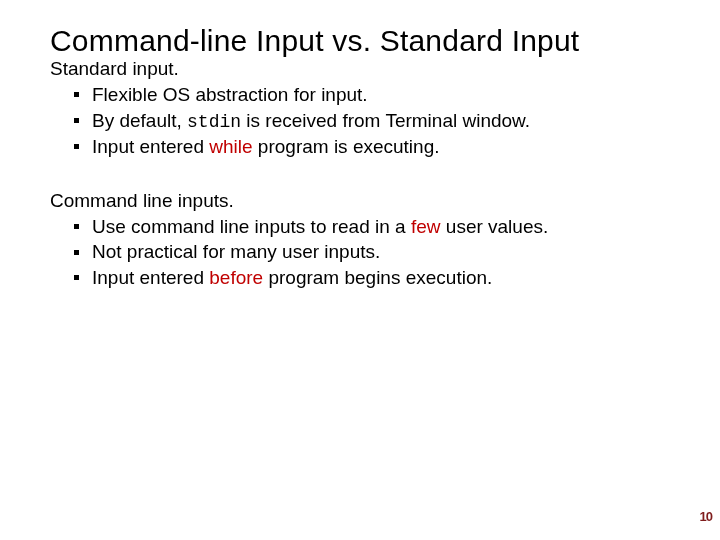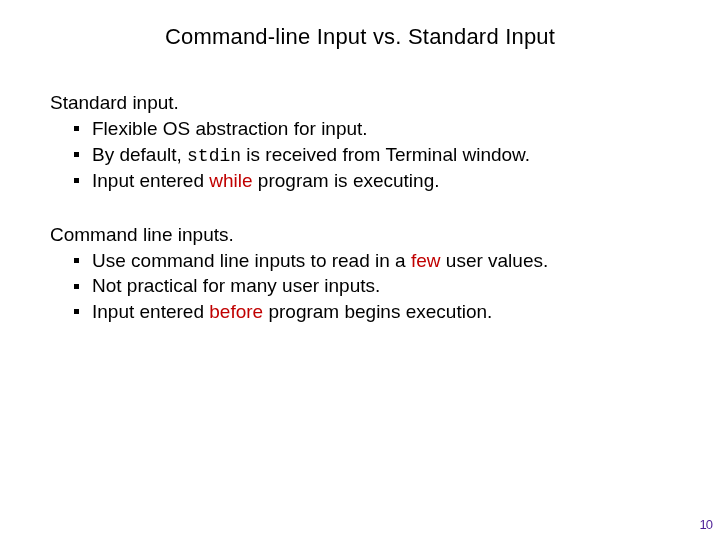--- a/index.html
+++ b/index.html
@@ -13,24 +13,23 @@
     overflow: hidden;
     position: relative;
   }
   .slide {
     box-sizing: border-box;
     width: 720px;
     height: 540px;
     padding: 24px 50px 0 50px;
   }
   .title {
-    text-align: center;
-    font-size: 22px;
+    text-align: left;
+    font-size: 30px;
     font-weight: 400;
-    margin-bottom: 42px;
     letter-spacing: 0.2px;
   }
   .section-head {
     font-size: 19px;
     font-weight: 400;
     margin: 0 0 2px 0;
   }
   ul.bullets {
     list-style: none;
     margin: 0 0 30px 0;
@@ -49,24 +48,25 @@
     top: 0.55em;
     width: 5px;
     height: 5px;
     background: #000;
   }
   .accent { color: #c00000; }
   .mono { font-family: "Courier New", Courier, monospace; font-size: 18px; }
   .page-number {
     position: absolute;
     right: 8px;
-    bottom: 8px;
+    bottom: 16px;
     font-size: 13px;
-    color: #4c1d95;
+    color: #7f1d1d;
     letter-spacing: -1px;
+    font-weight: bold;
   }
 </style>
 </head>
 <body>
 
 <div class="slide">
   <div class="title">Command-line Input vs. Standard Input</div>
 
   <div>
     <div class="section-head">Standard input.</div>

